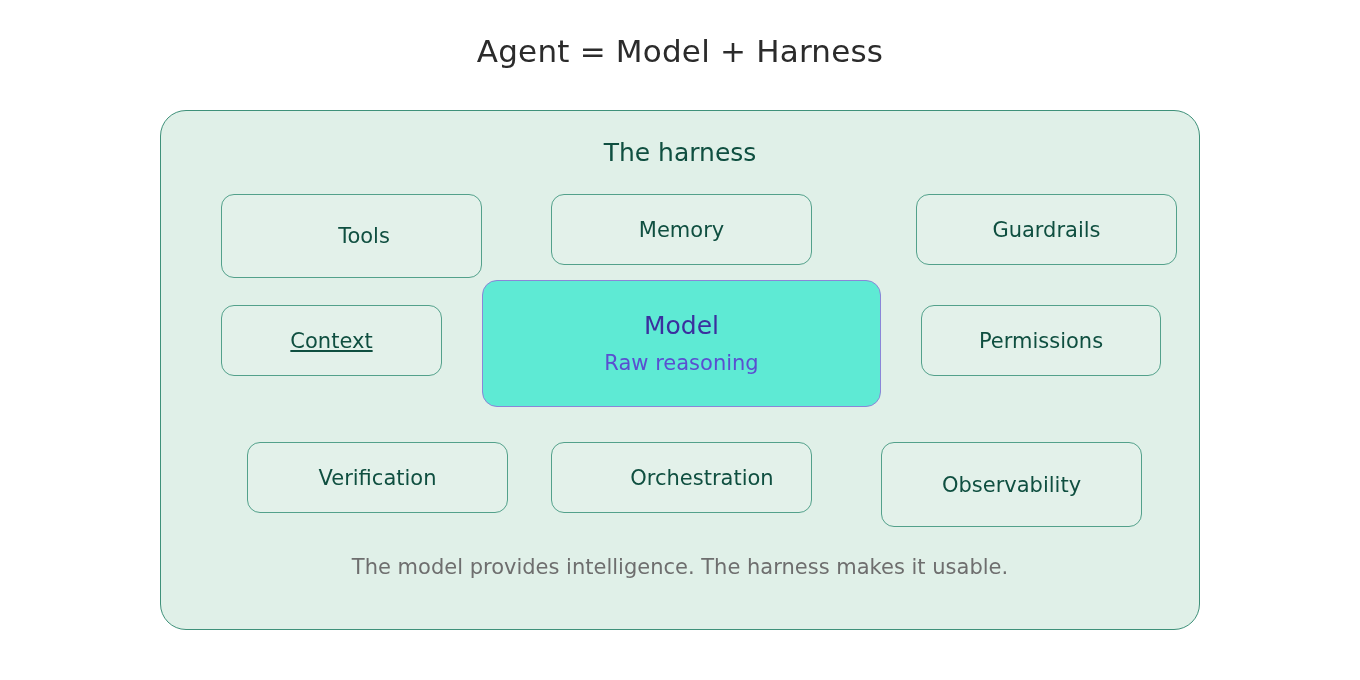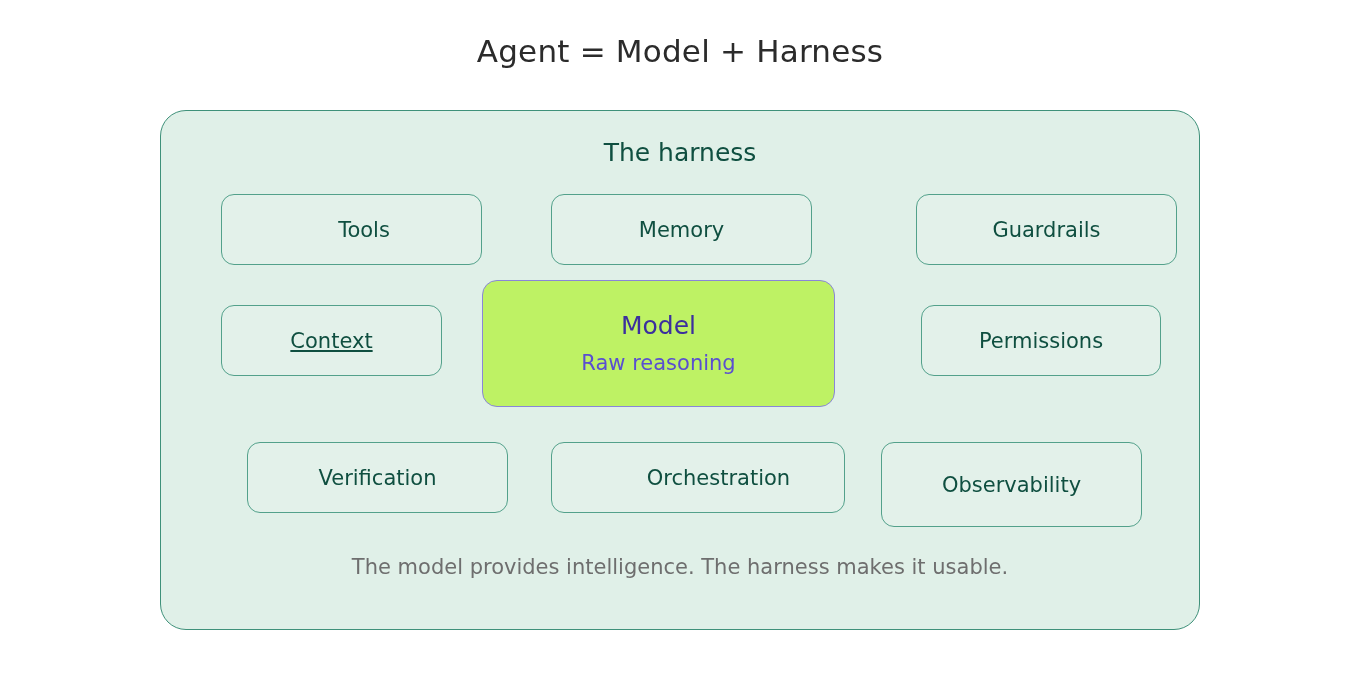--- a/index.html
+++ b/index.html
@@ -58,42 +58,42 @@
     border-radius: 13px;
     display: flex;
     align-items: center;
     justify-content: center;
     color: #0f4f40;
     font-size: 21px;
     white-space: nowrap;
   }
 
   
-  #box-tools      { left: 60px;  top: 83px;  width: 261px; height: 71px; padding-left: 25px; }
+  #box-tools      { left: 60px;  top: 83px;  width: 261px; height: 84px; padding-left: 25px; }
   #box-memory     { left: 390px; top: 83px;  width: 261px; height: 71px; }
   #box-guardrails { left: 720px; top: 83px;  width: 261px; height: 71px; margin-left: 35px; }
 
   
   #box-context     { left: 60px;  top: 194px; width: 221px; height: 71px; text-decoration: underline; }
   #box-permissions { left: 760px; top: 194px; width: 240px; height: 71px; }
 
   
   #box-verification   { left: 60px;  top: 331px; width: 261px; height: 71px; margin-left: 26px; }
-  #box-orchestration  { left: 390px; top: 331px; width: 294px; height: 71px; padding-left: 41px; }
+  #box-orchestration  { left: 390px; top: 331px; width: 261px; height: 71px; padding-left: 41px; }
   #box-observability  { left: 720px; top: 331px; width: 261px; height: 85px; }
 
   
   #box-model {
     position: absolute;
     box-sizing: border-box;
     left: 321px;
     top: 169px;
-    width: 353px;
+    width: 399px;
     height: 127px;
-    background: #bef264;
+    background: #5eead4;
     border: 1.8px solid #8a86d8;
     border-radius: 15px;
     display: flex;
     flex-direction: column;
     align-items: center;
     justify-content: center;
   }
   #model-title {
     font-size: 25px;
     color: #3b2f9e;

